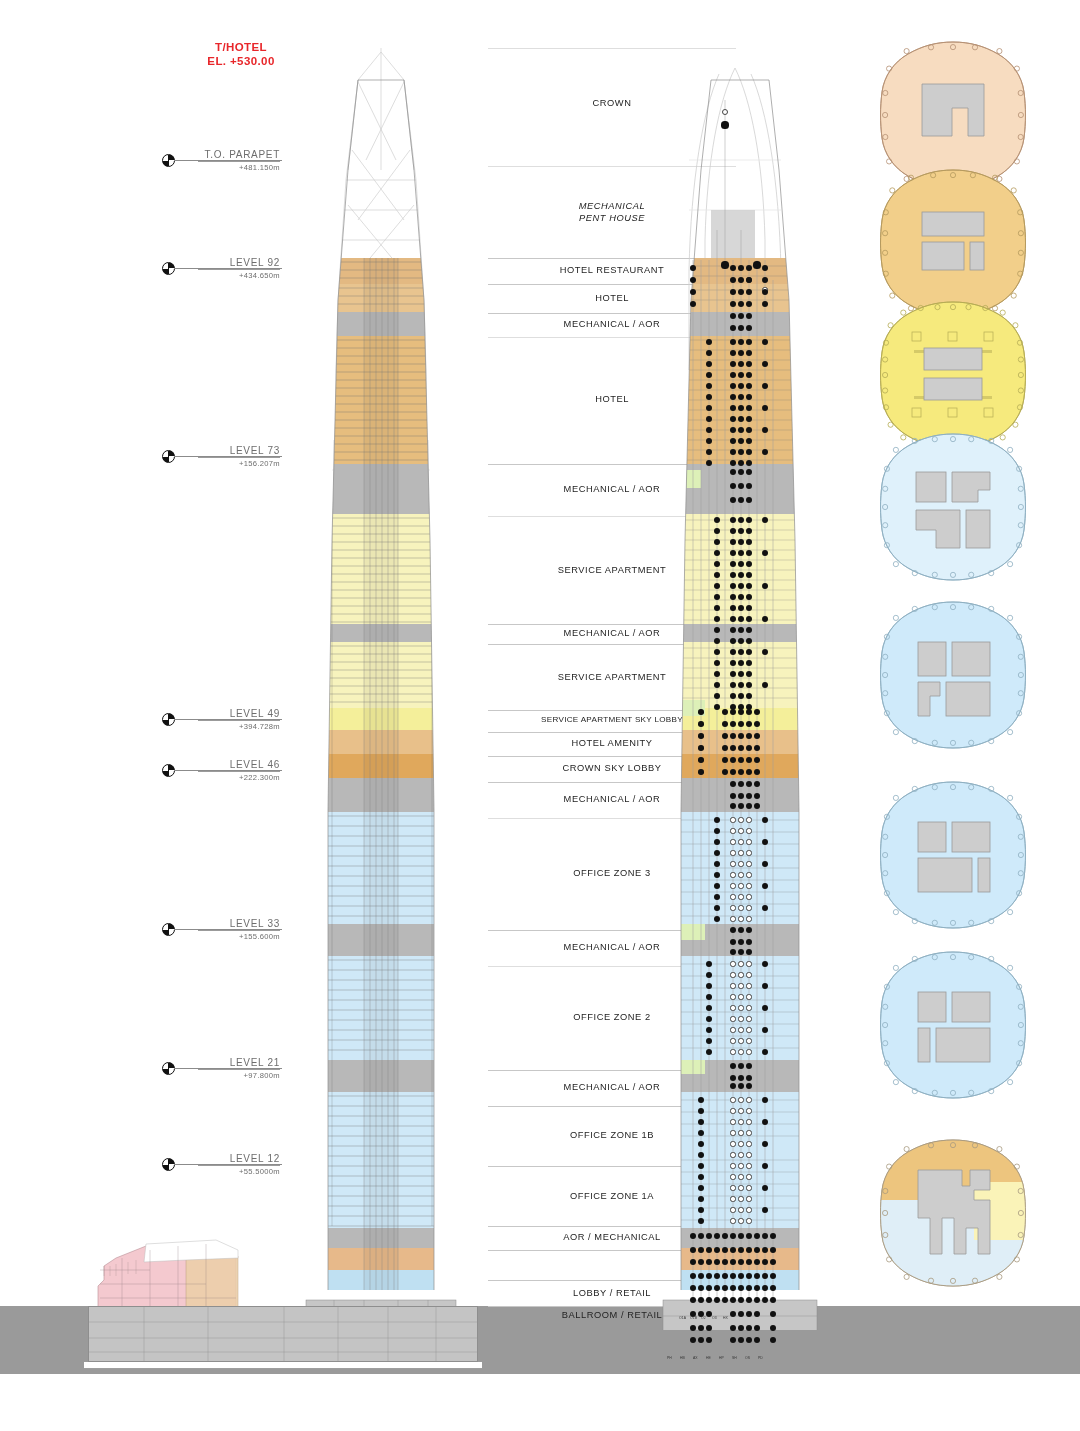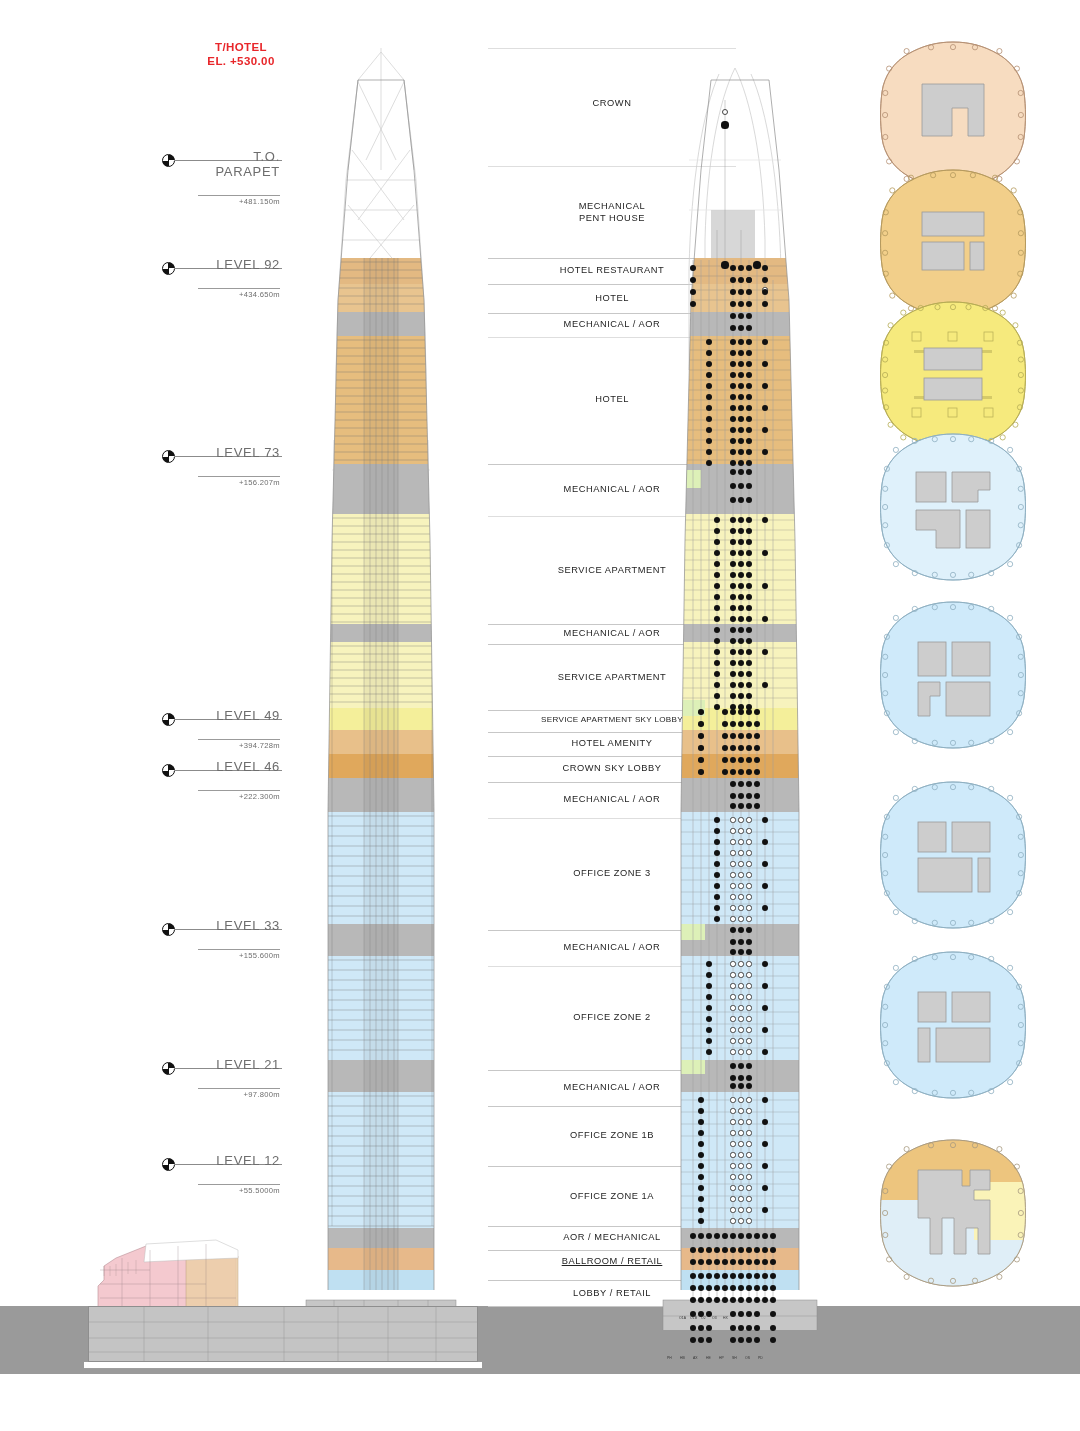--- a/index.html
+++ b/index.html
@@ -28,22 +28,22 @@
   
   .lvl{position:absolute;height:24px;}
   .lvl .sym{
     position:absolute;left:0;top:5px;width:13px;height:13px;border-radius:50%;
     background:
       conic-gradient(#111 0deg 90deg,#fff 90deg 180deg,#111 180deg 270deg,#fff 270deg 360deg);
     border:1px solid #111;box-sizing:border-box;
   }
   .lvl .lead{position:absolute;left:12px;top:11px;height:1px;background:#8b8b8b;}
   .lvl .tx{position:absolute;left:36px;top:0;width:82px;text-align:right;}
-  .lvl .t1{font-size:13px;color:#6d6d6d;letter-spacing:.7px;border-bottom:1px solid #9b9b9b;
-           padding-bottom:16px;display:block;}
+  .lvl .t1{font-size:10px;color:#6d6d6d;letter-spacing:.7px;border-bottom:1px solid #9b9b9b;
+           padding-bottom:1px;display:block;}
   .lvl .t2{font-size:7.6px;color:#6d6d6d;letter-spacing:.3px;display:block;padding-top:1px;}
   .band{position:absolute;left:0;width:248px;box-sizing:border-box;
         display:flex;align-items:center;justify-content:center;text-align:center;}
   .band .lab{font-size:9.3px;letter-spacing:.55px;color:#232323;line-height:12.5px;}
   .band.small .lab{font-size:8.1px;letter-spacing:.3px;}
   .rule{position:absolute;left:488px;width:248px;height:1px;background:#c7c7c7;}
   .rule.faint{background:#dedede;}
 
   
   .tower{position:absolute;}
@@ -281,21 +281,21 @@
       </g>
     </svg>
   </div>
   <div style="position:absolute;left:84px;top:1362px;width:398px;height:6px;background:#ffffff;border-bottom:1px solid #9e9e9e;"></div>
 
   <div id="bands">
       <div class="band" style="top: 48px; left: 488px; height: 110px; position: absolute;">
         <div class="lab">CROWN</div>
       </div>
       <div class="rule faint" style="top: 48px; position: absolute;"></div>
-      <div class="band" style="top: 166px; left: 488px; height: 92px; position: absolute;">
+      <div class="band" style="top: 166px; left: 488px; height: 92px; position: absolute; font-style: italic;">
         <div class="lab">MECHANICAL<br>PENT HOUSE</div>
       </div>
       <div class="rule faint" style="top: 166px; position: absolute;"></div>
       <div class="band" style="top: 258px; left: 488px; height: 24px; position: absolute;">
         <div class="lab">HOTEL RESTAURANT</div>
       </div>
       <div class="rule" style="top: 258px; position: absolute;"></div>
       <div class="band" style="top: 284px; left: 488px; height: 28px; position: absolute;">
         <div class="lab">HOTEL</div>
       </div>
@@ -361,21 +361,21 @@
       </div>
       <div class="rule" style="top: 1106px; position: absolute;"></div>
       <div class="band" style="top: 1166px; left: 488px; height: 60px; position: absolute;">
         <div class="lab">OFFICE ZONE 1A</div>
       </div>
       <div class="rule" style="top: 1166px; position: absolute;"></div>
       <div class="band" style="top: 1226px; left: 488px; height: 22px; position: absolute;">
         <div class="lab">AOR / MECHANICAL</div>
       </div>
       <div class="rule" style="top: 1226px; position: absolute;"></div>
-      <div class="band" style="top: 1250px; left: 488px; height: 22px; position: absolute; text-decoration: underline;">
+      <div class="band" style="top: 1304px; left: 488px; height: 22px; position: absolute;">
         <div class="lab">BALLROOM / RETAIL</div>
       </div>
       <div class="rule" style="top: 1250px; position: absolute;"></div>
       <div class="band" style="top: 1280px; left: 488px; height: 26px; position: absolute;">
         <div class="lab">LOBBY / RETAIL</div>
       </div>
       <div class="rule" style="top: 1280px; position: absolute;"></div>
       <div class="rule" style="top: 1306px; position: absolute;"></div>
     </div>
 

